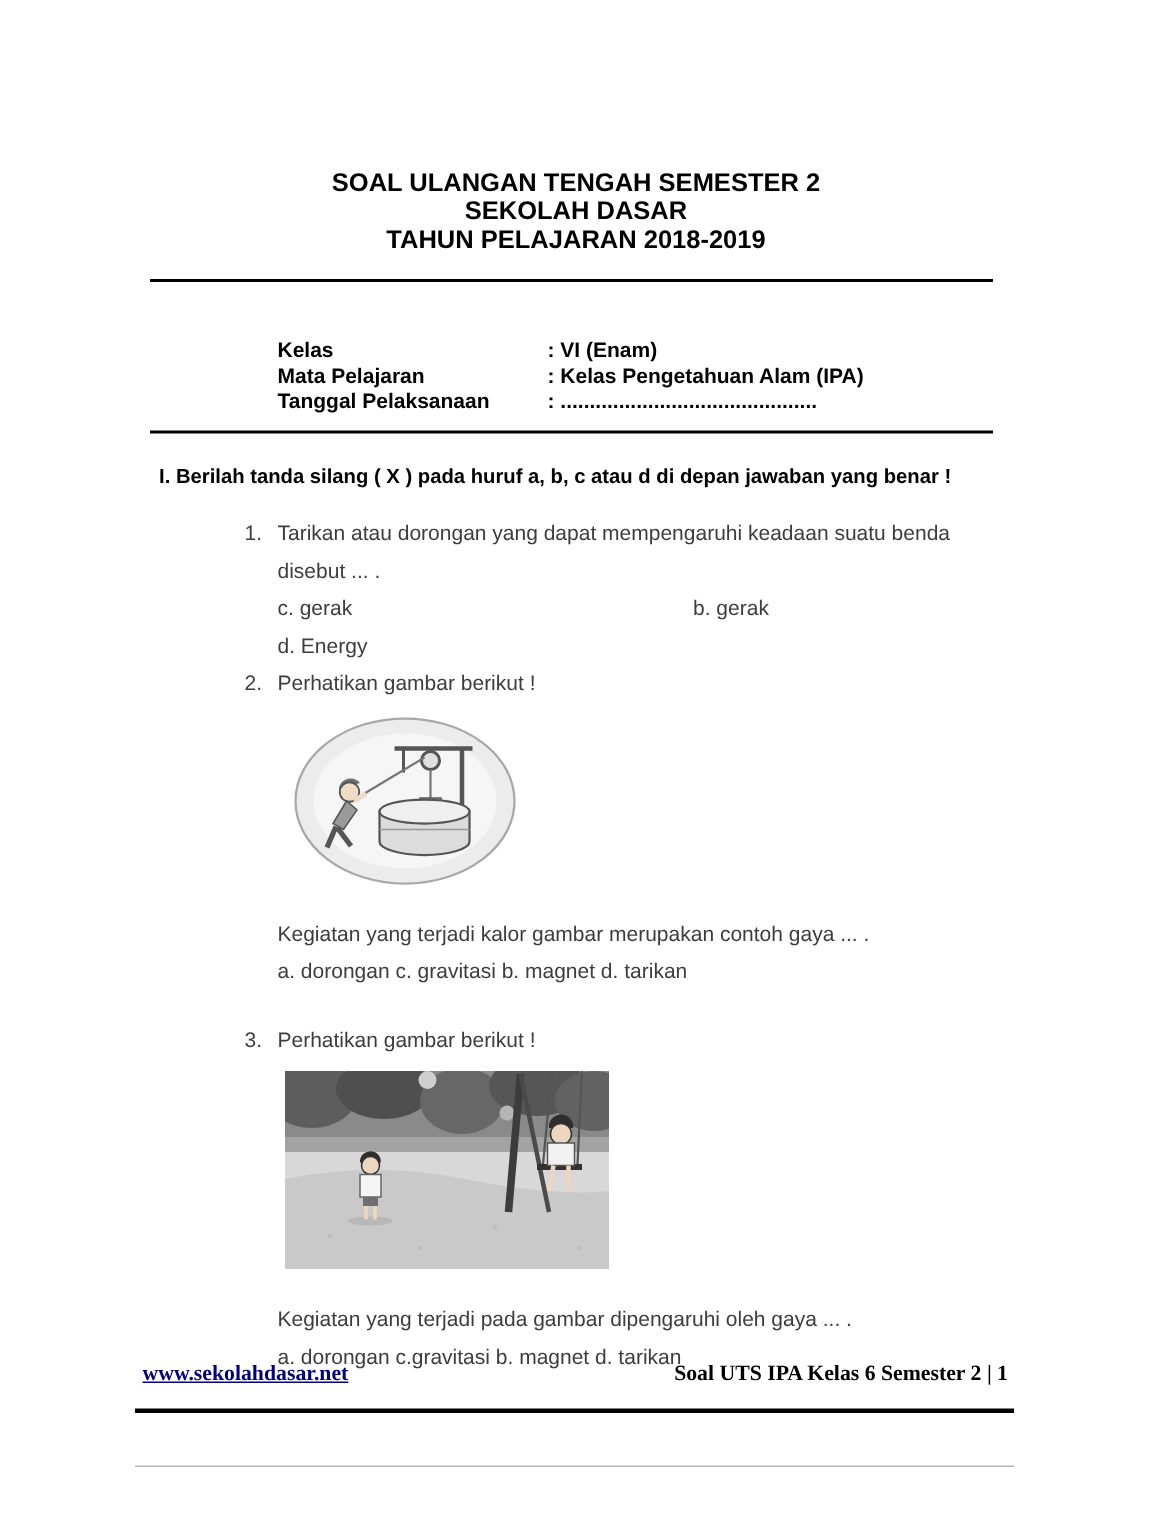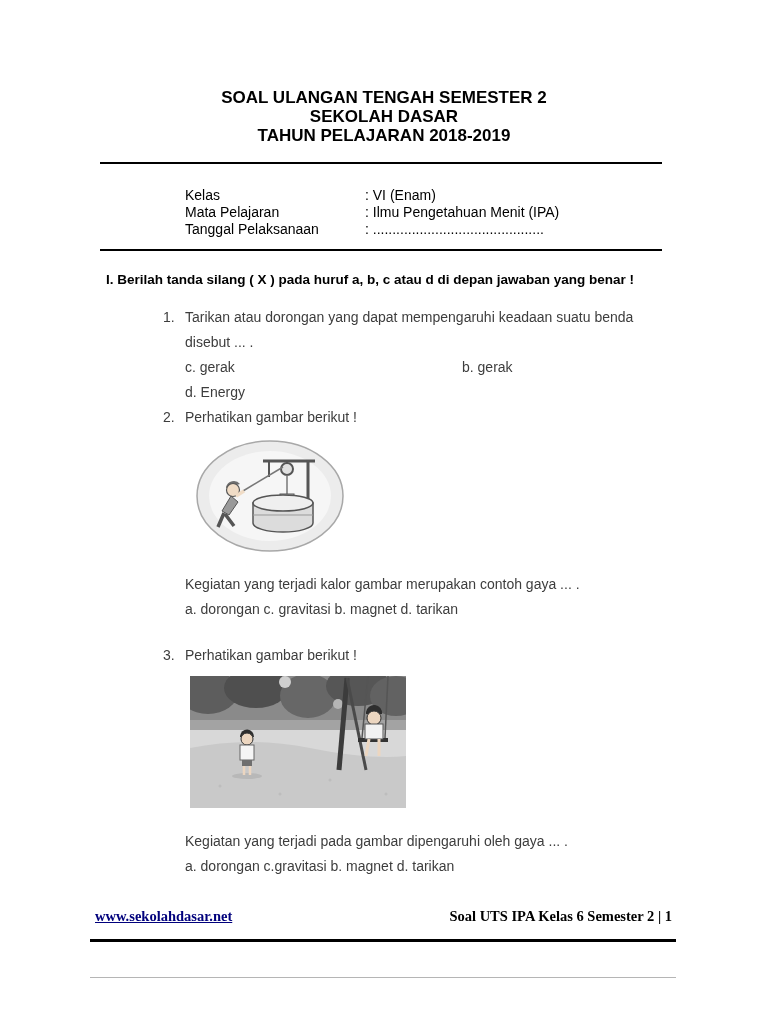--- a/index.html
+++ b/index.html
@@ -1,25 +1,25 @@
 <!DOCTYPE html>
 <html><head>
 <meta charset="utf-8">
 <style>
   * { margin:0; padding:0; box-sizing:border-box; }
   html,body { background:#ffffff; }
   .page {
     width:768px; height:1024px; position:relative; background:#ffffff;
     font-family:"Liberation Sans","DejaVu Sans",sans-serif; overflow:hidden;
   }
-  .title-block { padding-top:88px; text-align:center; color:#000; font-weight:bold; font-size:17px; line-height:19px; }
+  .title-block { padding-top:112px; text-align:center; color:#000; font-weight:bold; font-size:17px; line-height:19px; }
   .rule { height:2px; background:#000; margin-left:100px; margin-right:106px; }
   .rule-1 { margin-top:17px; }
   .rule-2 { margin-top:11px; }
-  .info-block { margin:23px 0 0 185px; font-size:14px; font-weight:normal; color:#000; }
+  .info-block { margin:37px 0 0 185px; font-size:14px; font-weight:bold; color:#000; }
   .info-row { display:flex; line-height:17px; }
   .info-label { width:180px; }
   .section-header { margin:21px 0 18px 106px; font-weight:bold; font-size:13.5px; color:#000; }
   .questions { margin:14px 0 0 163px; font-size:14px; color:#3d3d3d; }
   .question { display:flex; }
   .q-number { width:22px; line-height:25px; flex:none; }
   .q-body { line-height:25px; }
   .q1-text { max-width:455px; }
   .options-grid { display:grid; grid-template-columns:277px auto; }
   .q-image-well { margin:9px 0 2px 10px; width:150px; height:114px; }
@@ -47,21 +47,21 @@
 
   <div class="rule rule-1"></div>
 
   <div class="info-block">
     <div class="info-row">
       <div class="info-label">Kelas</div>
       <div class="info-value">: VI (Enam)</div>
     </div>
     <div class="info-row">
       <div class="info-label">Mata Pelajaran</div>
-      <div class="info-value">: Ilmu Pengetahuan Menit (IPA)</div>
+      <div class="info-value">: Kelas Pengetahuan Alam (IPA)</div>
     </div>
     <div class="info-row">
       <div class="info-label">Tanggal Pelaksanaan</div>
       <div class="info-value">: ............................................</div>
     </div>
   </div>
 
   <div class="rule rule-2"></div>
 
   <div class="section-header">I. Berilah tanda silang ( X ) pada huruf a, b, c atau d di depan jawaban yang benar !</div>

